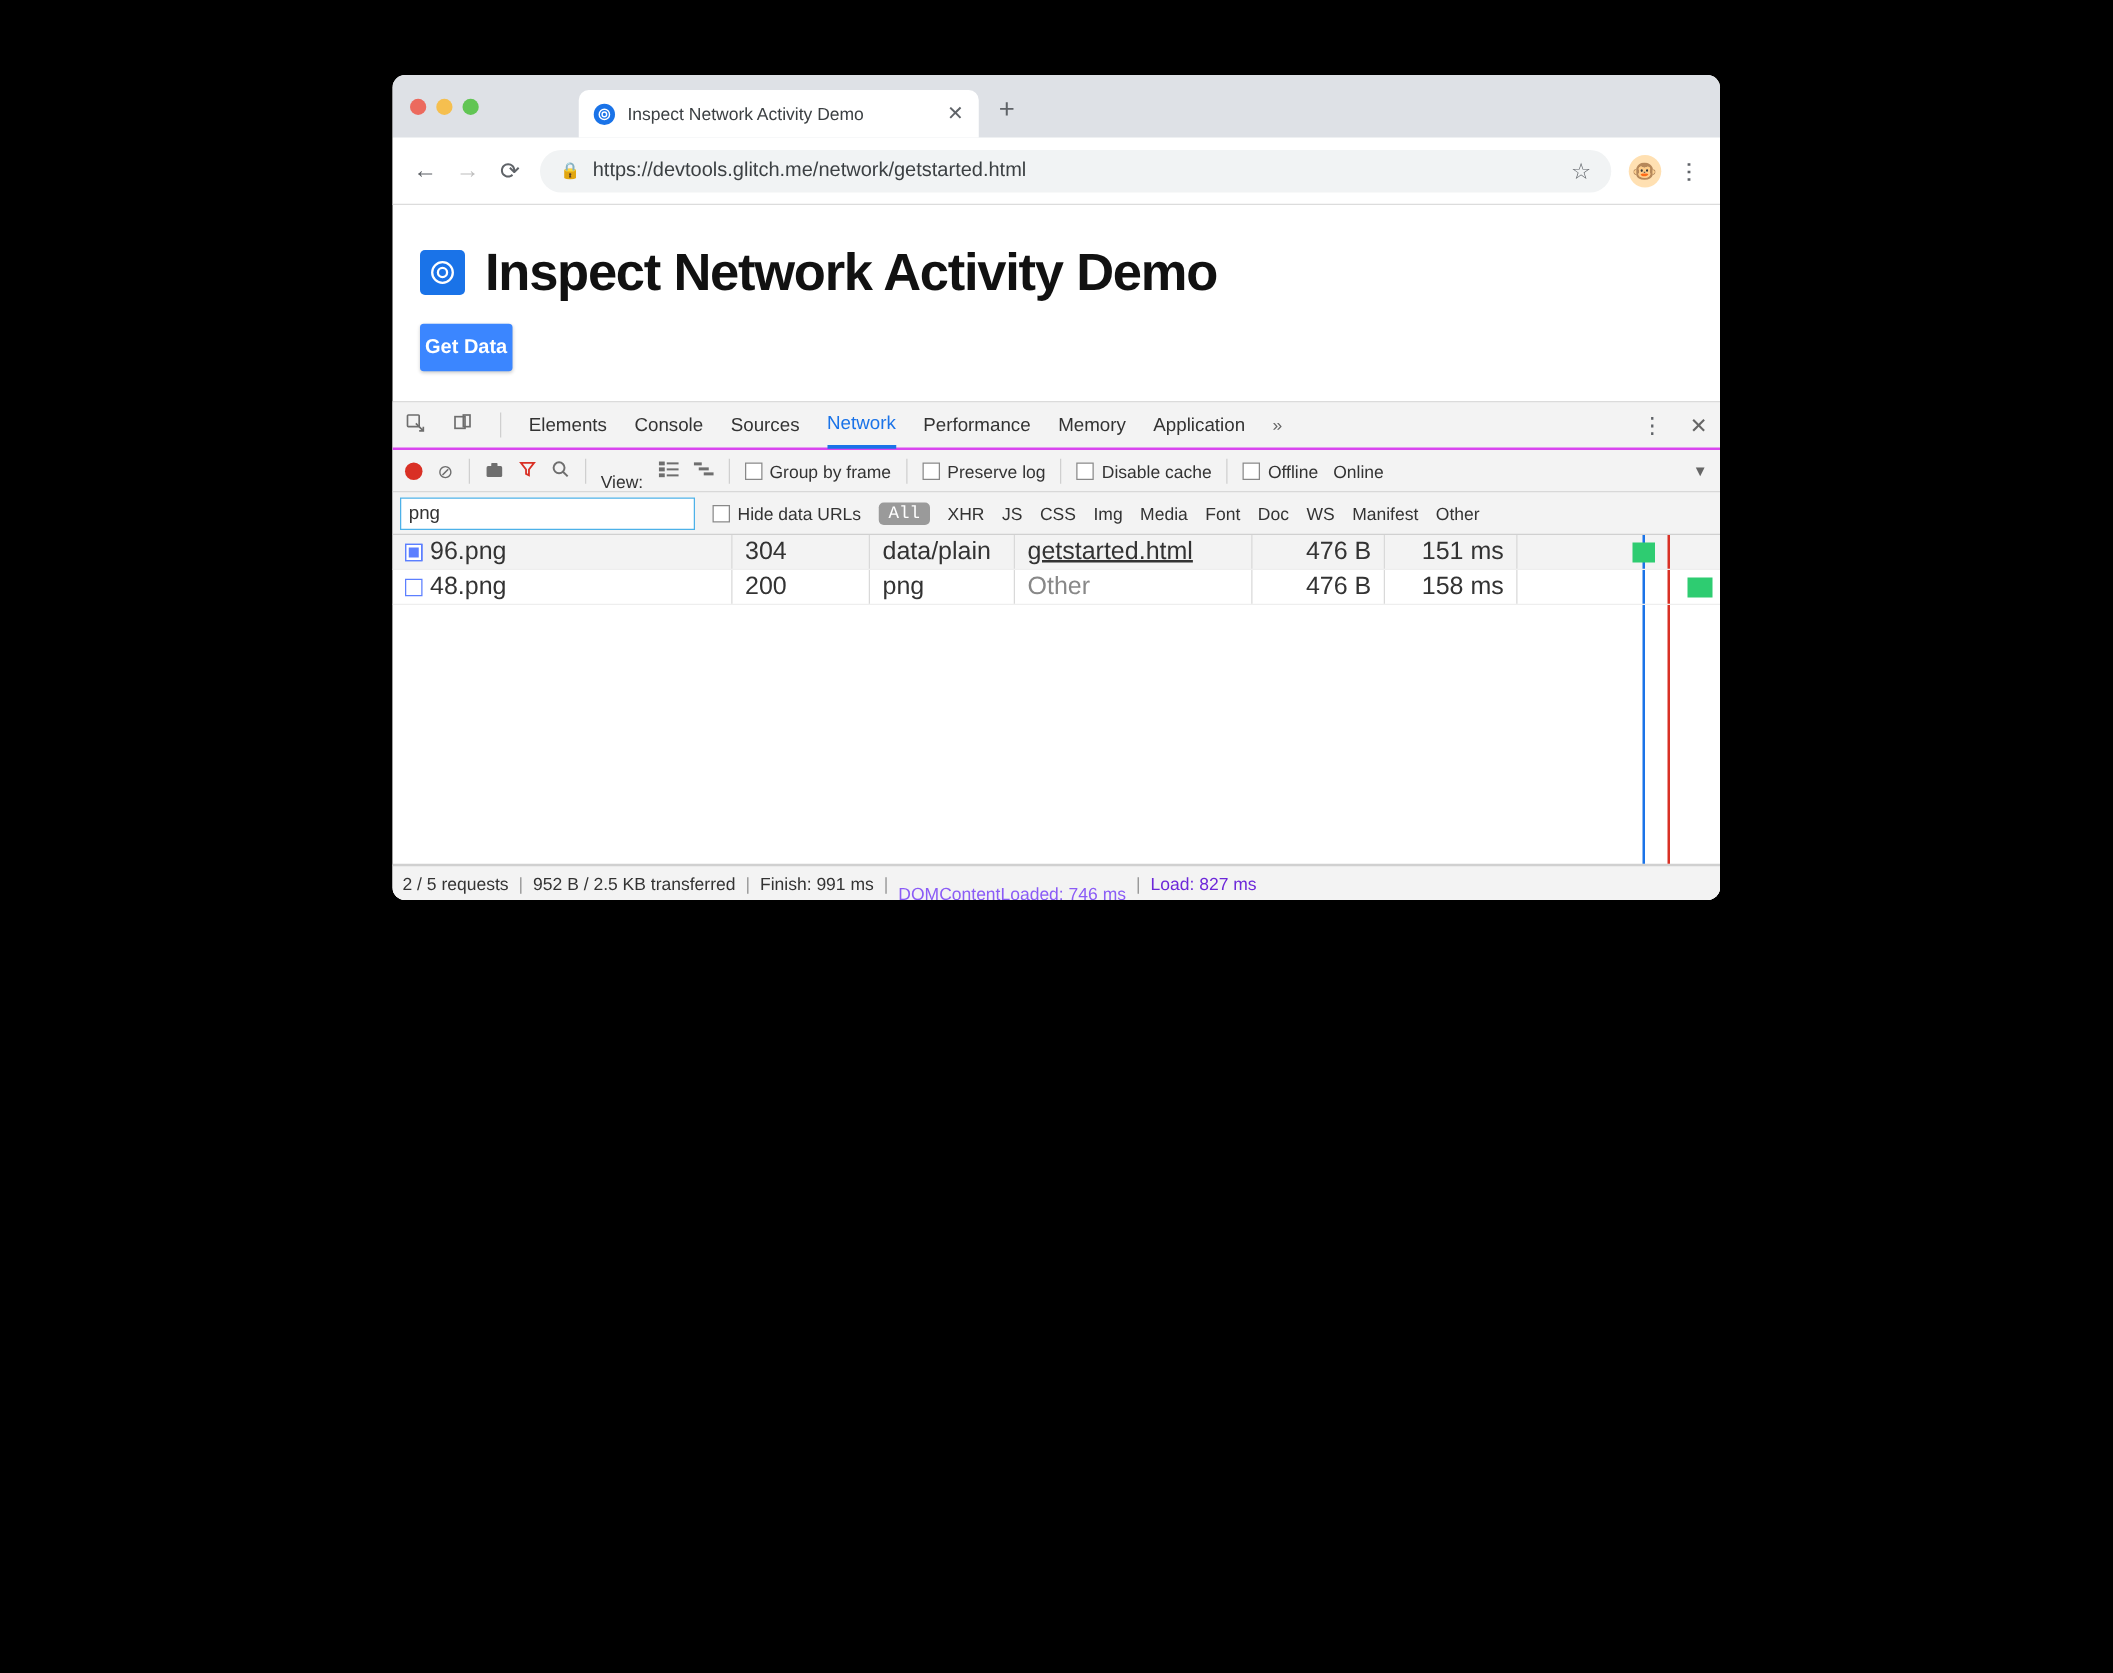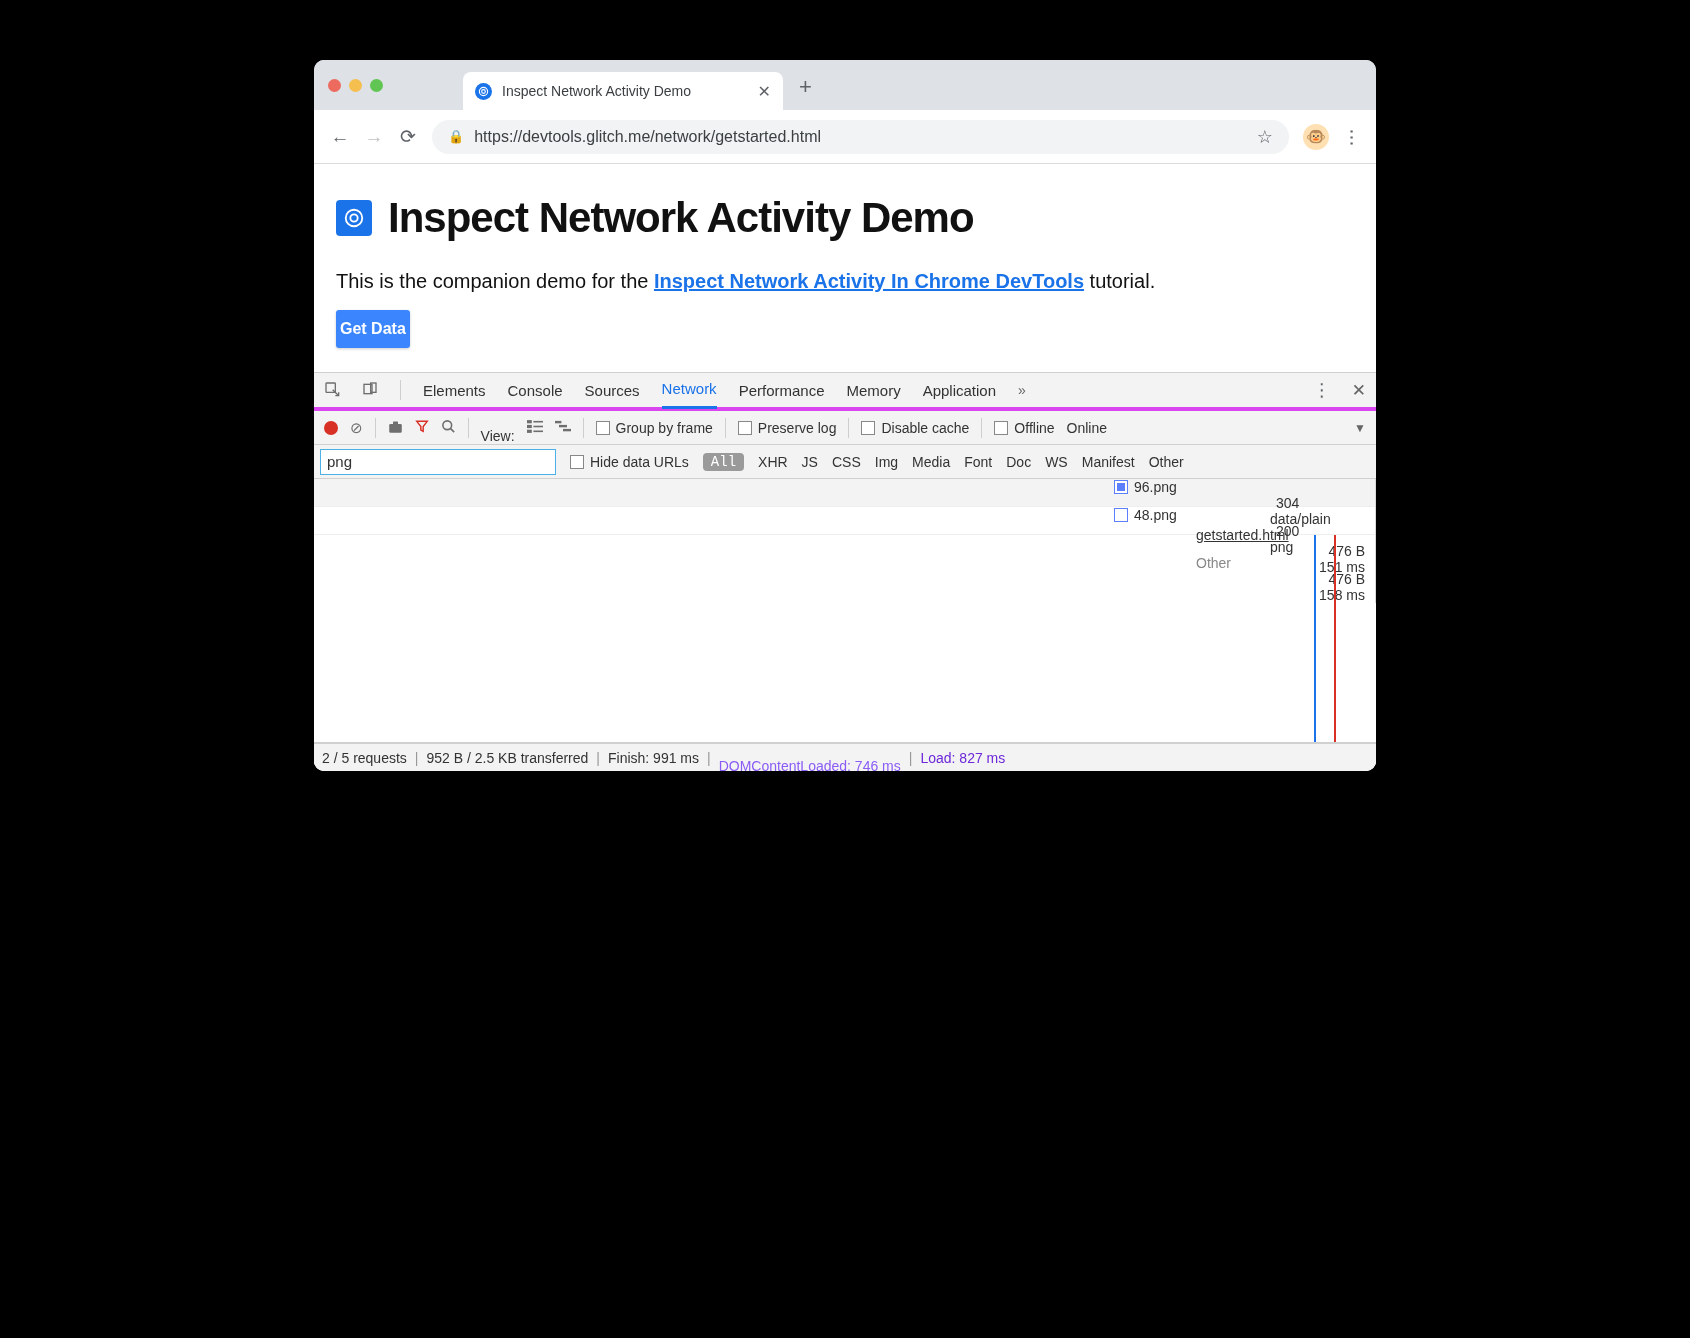--- a/index.html
+++ b/index.html
@@ -58,21 +58,21 @@
   .page-logo{width:36px;height:36px;background:#1a73e8;border-radius:4px;
     display:flex;align-items:center;justify-content:center;}
   .page h1{font-size:42px;font-weight:800;letter-spacing:-1px;color:#111;}
   .page p{font-size:20px;color:#111;margin-top:28px;}
   .page a{color:#1a73e8;text-decoration:underline;font-weight:600;}
   .getdata{margin-top:17px;background:#3b86ff;color:#fff;border:none;
     padding:10px 4px;font-size:16px;font-weight:600;border-radius:3px;
     box-shadow:0 1px 3px rgba(0,0,0,.2);}
   
   .devtools{border-top:1px solid #d0d0d0;background:#fff;font-size:14px;color:#333;}
-  .dt-tabs{display:flex;align-items:center;height:38px;border-bottom:4px solid #d946ef;
+  .dt-tabs{display:flex;align-items:center;height:38px;border-bottom:2px solid #d946ef;
     padding:0 10px;gap:22px;background:#f3f3f3;justify-content:flex-end;}
   .dt-tabico{color:#6e6e6e;font-size:15px;}
   .dt-tab{color:#333;font-size:15px;cursor:pointer;white-space:nowrap;}
   .dt-tab.active{color:#1a73e8;border-bottom:3px solid #1a73e8;height:38px;
     display:flex;align-items:center; font-weight:500;}
   .dt-spacer{flex:1;}
   .dt-overflow{color:#666;font-size:14px;}
   .dt-close{color:#666;font-size:17px;}
   .dt-bar{display:flex;align-items:center;height:34px;padding:0 10px;gap:12px;
     border-bottom:1px solid #d0d0d0;background:#f3f3f3;}
@@ -94,21 +94,21 @@
   
   .dt-table{width:100%;}
   .dt-thead{display:flex;background:#f3f3f3;border-bottom:1px solid #d0d0d0;height:28px;
     align-items:center;font-size:14px;color:#333;}
   .col{padding:0 10px;border-right:1px solid #d9d9d9;display:flex;align-items:center;height:100%;}
   .col.name{width:272px;} .col.status{width:110px;} .col.type{width:116px;}
   .col.init{width:190px;} .col.size{width:106px;justify-content:flex-end;}
   .col.time{width:106px;justify-content:flex-end;}
   .col.wf{flex:1;border-right:none;position:relative;}
   .sort-tri{position:absolute;right:10px;color:#555;font-size:11px;}
-  .dt-row{display:flex;height:28px;align-items:flex-end;font-size:14px;border-bottom:1px solid #eee;flex-direction:column;}
+  .dt-row{display:flex;height:28px;align-items:center;font-size:20px;border-bottom:1px solid #eee;}
   .dt-row.sel{background:#f3f3f3;}
   .fileico{width:14px;height:14px;border:1px solid #5c7fff;margin-right:6px;display:inline-block;}
   .fileico.filled{background:#5c7fff;box-shadow:inset 0 0 0 2px #fff;}
   .initlink{text-decoration:underline;color:#333;}
   .muted{color:#888;}
   .dt-empty{height:208px;position:relative;border-bottom:1px solid #d0d0d0;}
   .wf-body{position:absolute;top:0;bottom:0;width:162px;right:0;}
   .vline{position:absolute;top:0;bottom:0;width:2px;}
   .vline.blue{background:#1a73e8;}
   .vline.red{background:#d93025;}
@@ -158,23 +158,20 @@
   <div class="page">
     <div class="page-head">
       <span class="page-logo">
         <svg width="22" height="22" viewBox="0 0 24 24" fill="none" stroke="#fff" stroke-width="2">
             <circle cx="12" cy="12" r="9"></circle>
             <circle cx="12" cy="12" r="4"></circle>
           </svg>
       </span>
       <h1>Inspect Network Activity Demo</h1>
     </div>
-    <p>
-      <span>This is the companion demo for the </span><a href="#">Inspect Network Activity In Chrome DevTools</a><span> tutorial.</span>
-    </p>
     <button class="getdata">Get Data</button>
   </div>
 
   <div class="devtools">
 
     <div class="dt-tabs">
       <span class="dt-tabico">
         <svg width="16" height="16" viewBox="0 0 24 24" fill="none" stroke="#6e6e6e" stroke-width="2">
             <rect x="3" y="3" width="14" height="14" rx="1"></rect>
             <path d="M13 13 L22 22 M17 22 L22 22 L22 17"></path>

